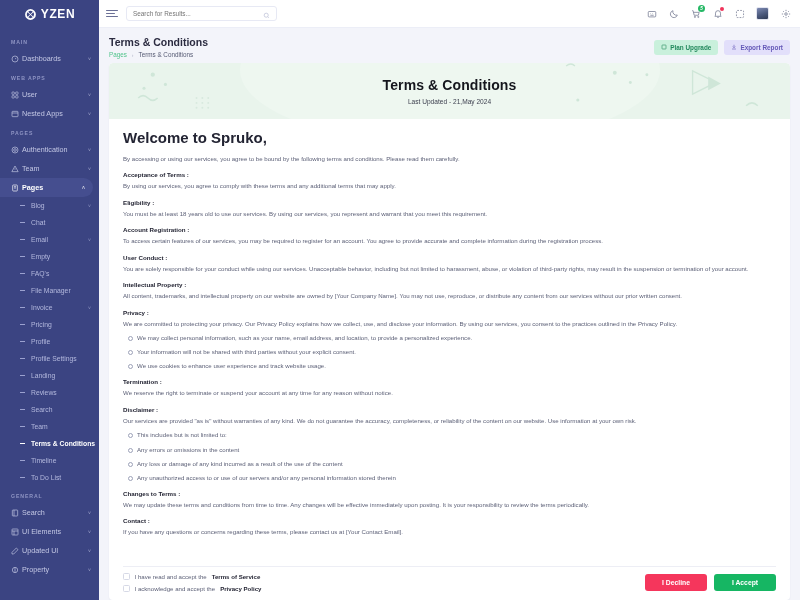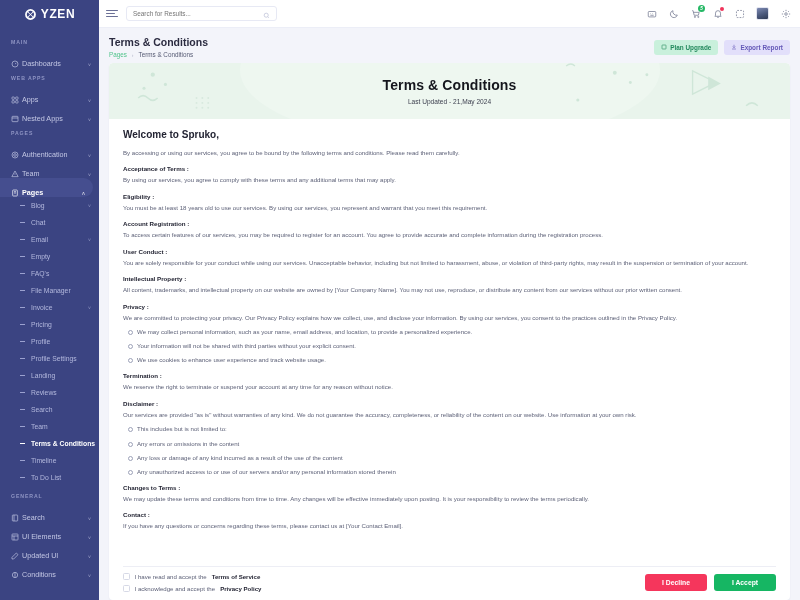--- a/index.html
+++ b/index.html
@@ -28,21 +28,21 @@
   .brand-logo { width: 13px; height: 13px; display:block; }
   .brand-name {
     color: #ffffff; font-size: 12px; font-weight: bold; letter-spacing: .6px;
   }
   .nav { flex: 1; overflow: hidden; padding-top: 4px; }
   .nav-cat {
     color: #8f95c4; font-size: 5.2px; letter-spacing: .9px;
     padding: 7px 0 4px 11px; text-transform: uppercase; font-weight: bold;
   }
   .nav-item {
-    display: flex; align-items: flex-end;
+    display: flex; align-items: center;
     height: 19px; padding: 0 8px 0 11px;
     color: #c3c7e4; font-size: 7.2px;
     position: relative;
   }
   .nav-item .ico { width: 11px; flex: 0 0 11px; display:flex; align-items:center; }
   .nav-item .ico svg { width: 8px; height: 8px; display: block; }
   .nav-item .lbl { flex: 1; white-space: nowrap; overflow: hidden; }
   .nav-item .caret { font-size: 5px; opacity: .75; }
   .nav-item.active {
     background: #454e8f; color: #ffffff; font-weight: bold;
@@ -144,21 +144,21 @@
   .hero::before {
     content:""; position:absolute; left:50%; top:-68px; transform:translateX(-50%);
     width: 420px; height: 150px; border-radius: 50%;
     background: #eef7f0;
   }
   .hero-deco { position:absolute; inset:0; }
   .hero h1 { position: relative; font-size: 14px; color: #15161d; font-weight: bold; letter-spacing:.1px; }
   .hero .sub { position: relative; font-size: 6.6px; color: #3f4251; margin-top: 5px; }
 
   .body { padding: 10px 14px 0 14px; flex: 1; overflow: hidden; }
-  .welcome { font-size: 10px; font-weight: bold; color: #232433; margin-bottom: 8px; }
+  .welcome { font-size: 15px; font-weight: bold; color: #232433; margin-bottom: 8px; }
   .para { font-size: 6.1px; color: #5b5f76; line-height: 1.55; margin-bottom: 8px; }
   .sec-title { font-size: 6.2px; font-weight: bold; color: #232433; margin-bottom: 3px; }
   .sec { margin-bottom: 8px; }
   .sec .para { margin-bottom: 0; }
   ul.bullets { list-style: none; margin: 5px 0 0 0; padding: 0; }
   ul.bullets li {
     font-size: 6.1px; color: #5b5f76; line-height: 1.5;
     padding-left: 14px; position: relative; margin-bottom: 5px;
   }
   ul.bullets li::before {
@@ -216,21 +216,21 @@
       <div class="nav-cat">WEB APPS</div>
       <div class="nav-item">
         <span class="ico">
           <svg viewBox="0 0 24 24" fill="none" stroke="#c3c7e4" stroke-width="2">
               <rect x="3" y="3" width="7" height="7" rx="1.5"></rect>
               <rect x="14" y="3" width="7" height="7" rx="1.5"></rect>
               <rect x="3" y="14" width="7" height="7" rx="1.5"></rect>
               <rect x="14" y="14" width="7" height="7" rx="1.5"></rect>
             </svg>
         </span>
-        <span class="lbl">Apps</span>
+        <span class="lbl">User</span>
         <span class="caret">˅</span>
       </div>
       <div class="nav-item">
         <span class="ico">
           <svg viewBox="0 0 24 24" fill="none" stroke="#c3c7e4" stroke-width="2">
               <rect x="3" y="4" width="18" height="16" rx="2"></rect>
               <path d="M3 9h18"></path>
             </svg>
         </span>
         <span class="lbl">Nested Apps</span>
@@ -385,21 +385,21 @@
         <span class="lbl">Updated UI</span>
         <span class="caret">˅</span>
       </div>
       <div class="nav-item">
         <span class="ico">
           <svg viewBox="0 0 24 24" fill="none" stroke="#c3c7e4" stroke-width="2">
               <circle cx="12" cy="12" r="8"></circle>
               <path d="M12 4v16"></path>
             </svg>
         </span>
-        <span class="lbl">Conditions</span>
+        <span class="lbl">Property</span>
         <span class="caret">˅</span>
       </div>
     </nav>
   </aside>
 
   <section class="main">
 
     <header class="topbar">
       <div class="hamburger">
           <i></i>

